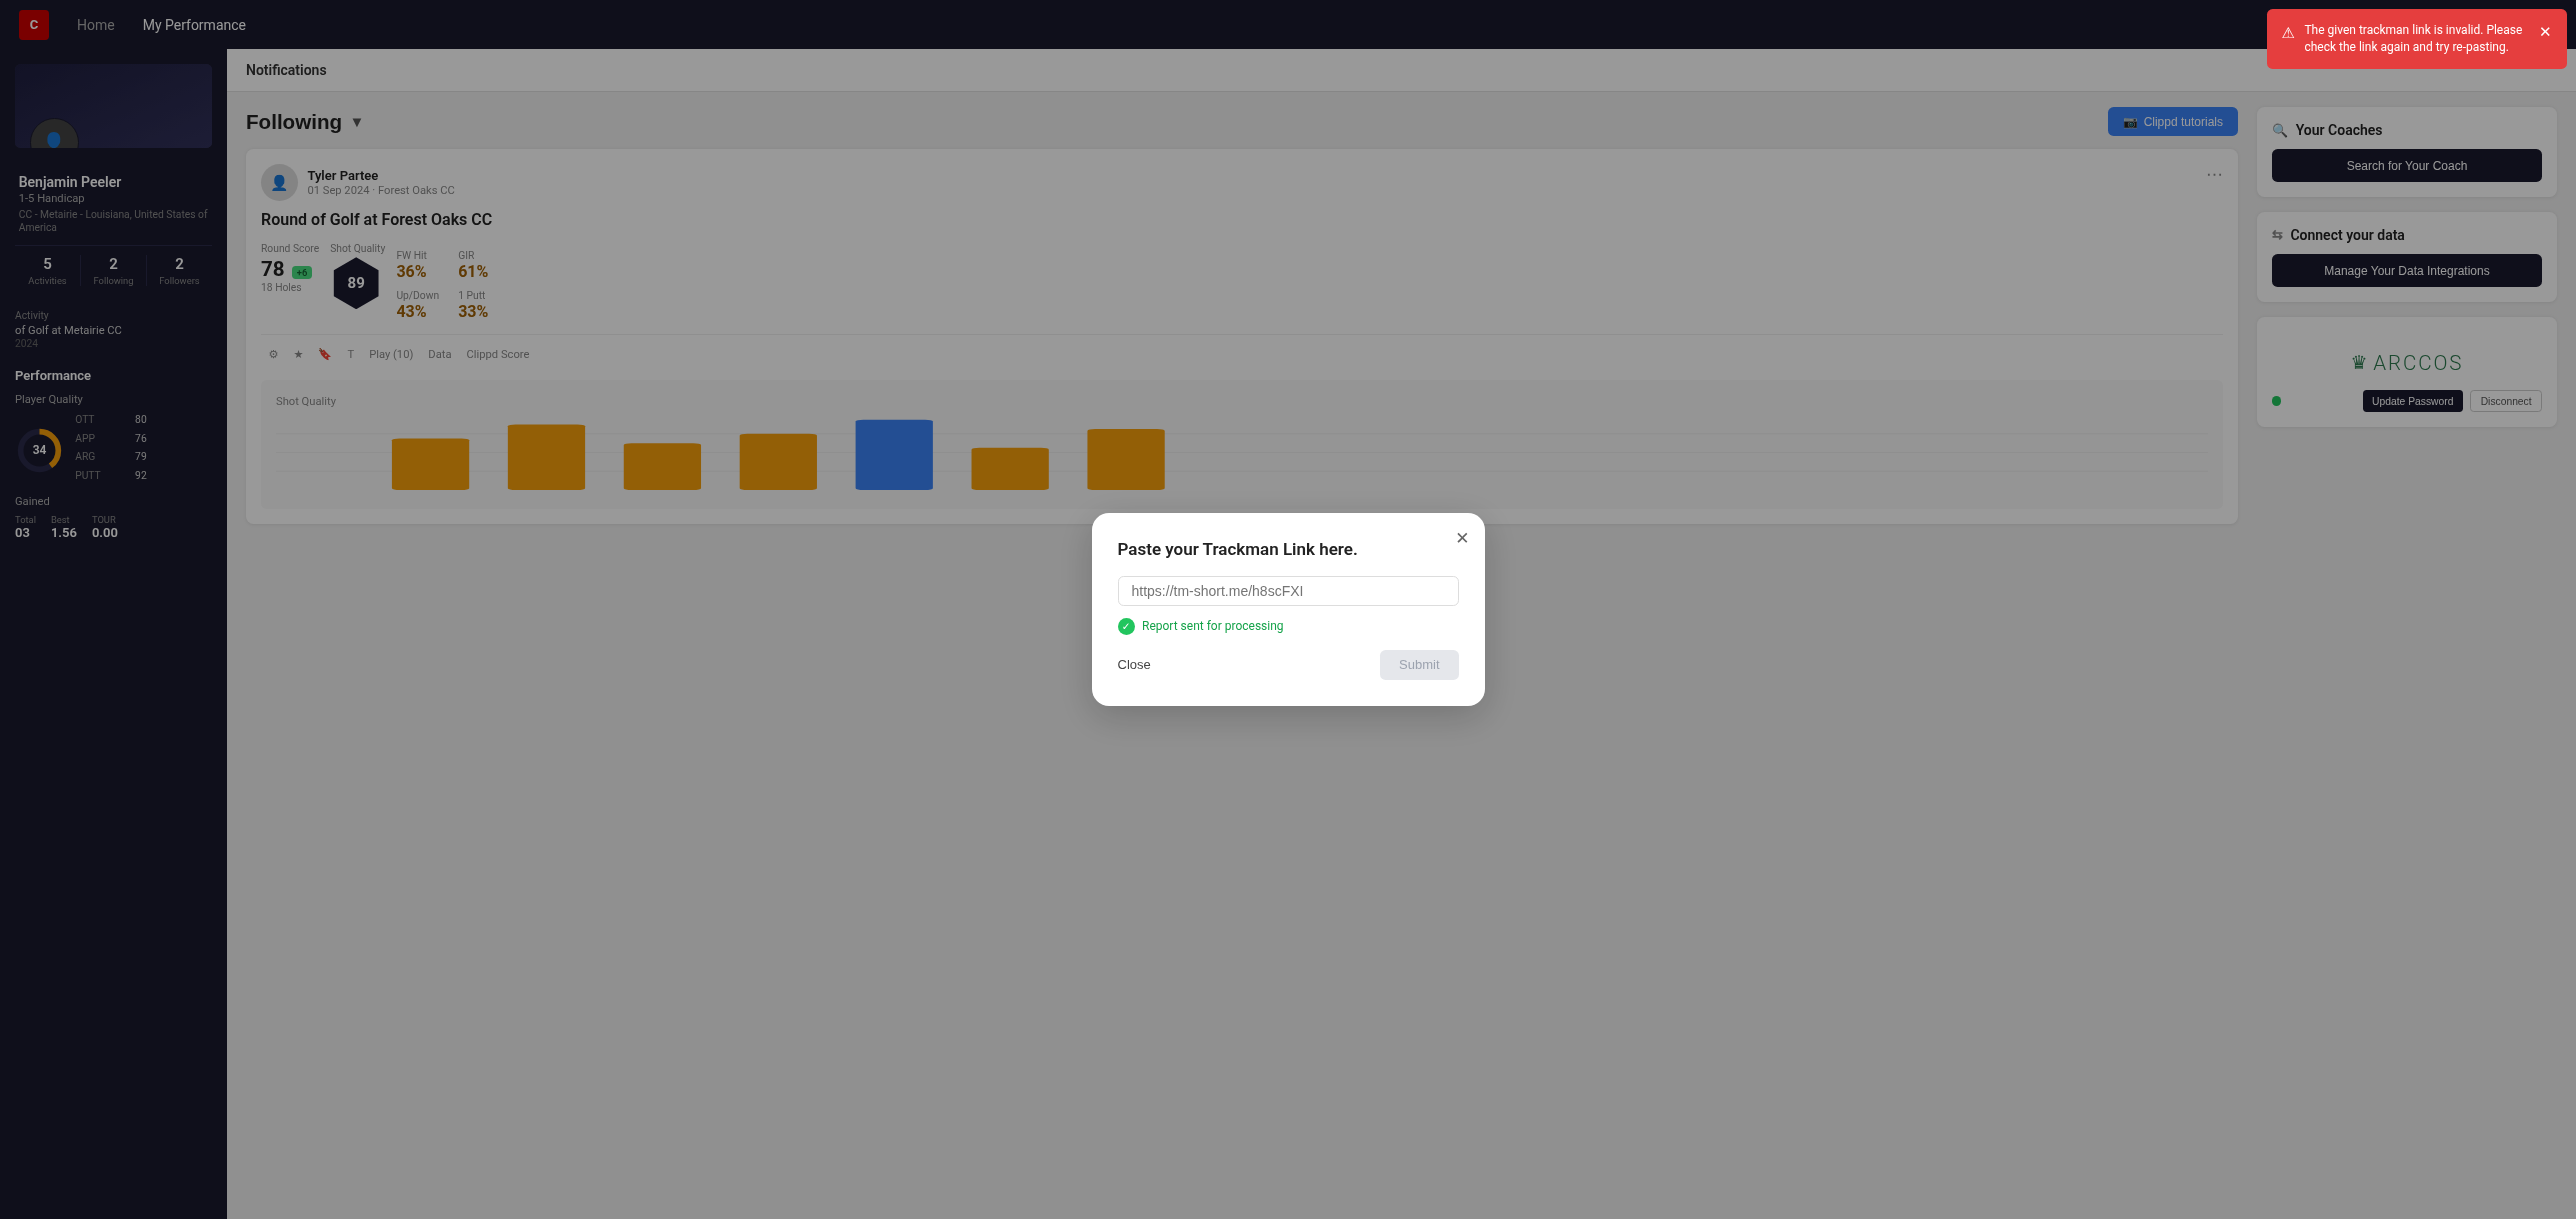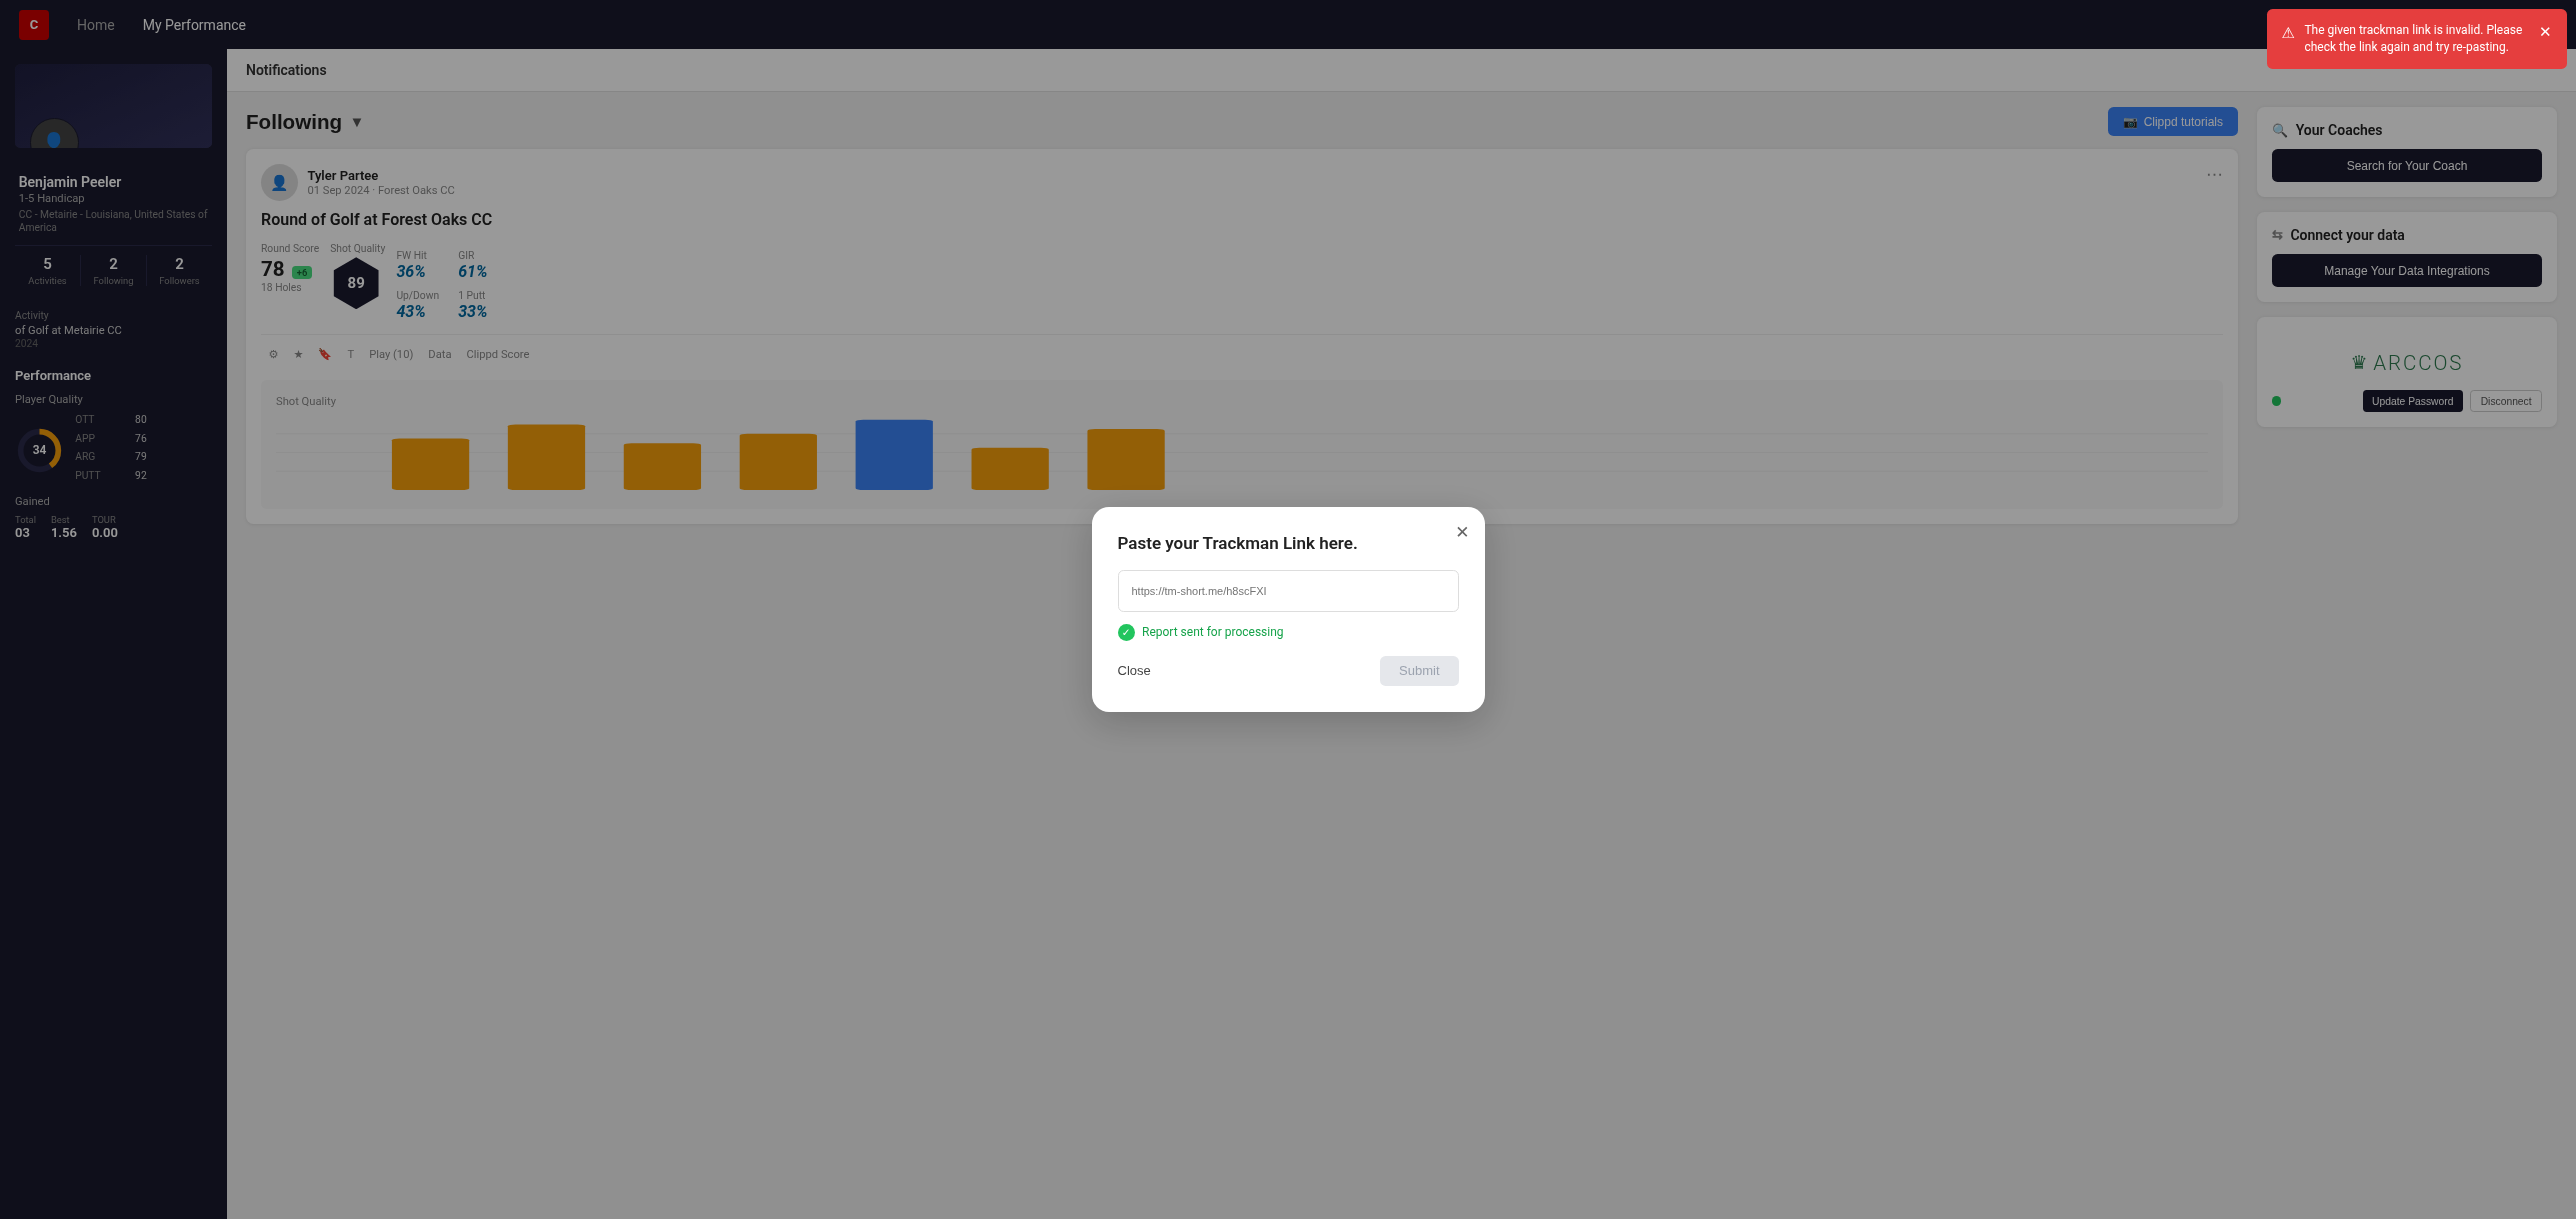--- a/index.html
+++ b/index.html
@@ -398,22 +398,21 @@
       margin-top: 7px;
     }
     .feed-pct-item {}
     .feed-pct-label {
       font-size: 10.3px;
       color: #888;
     }
     .feed-pct-value {
       font-size: 16px;
       font-weight: 700;
-      color: #0369a1;
-      font-style: italic;
+      color: #a16207;
     }
 
     
     .feed-tabs {
       display: flex;
       gap: 0;
       border-top: 0.9px solid #eee;
       margin-top: 11.2px;
       padding-top: 9.4px;
     }
@@ -565,22 +564,22 @@
       background: none;
       border: none;
       font-size: 17px;
       cursor: pointer;
       color: #666;
     }
     .modal-input {
       width: 100%;
       border: 0.9px solid #ddd;
       border-radius: 5.6px;
-      padding: 14px 13px;
-      font-size: 11px;
+      padding: 6px 13px;
+      font-size: 14px;
       color: #444;
       margin-bottom: 11.2px;
       outline: none;
     }
     .modal-success {
       display: flex;
       align-items: center;
       gap: 7.5px;
       font-size: 12px;
       color: #16a34a;

